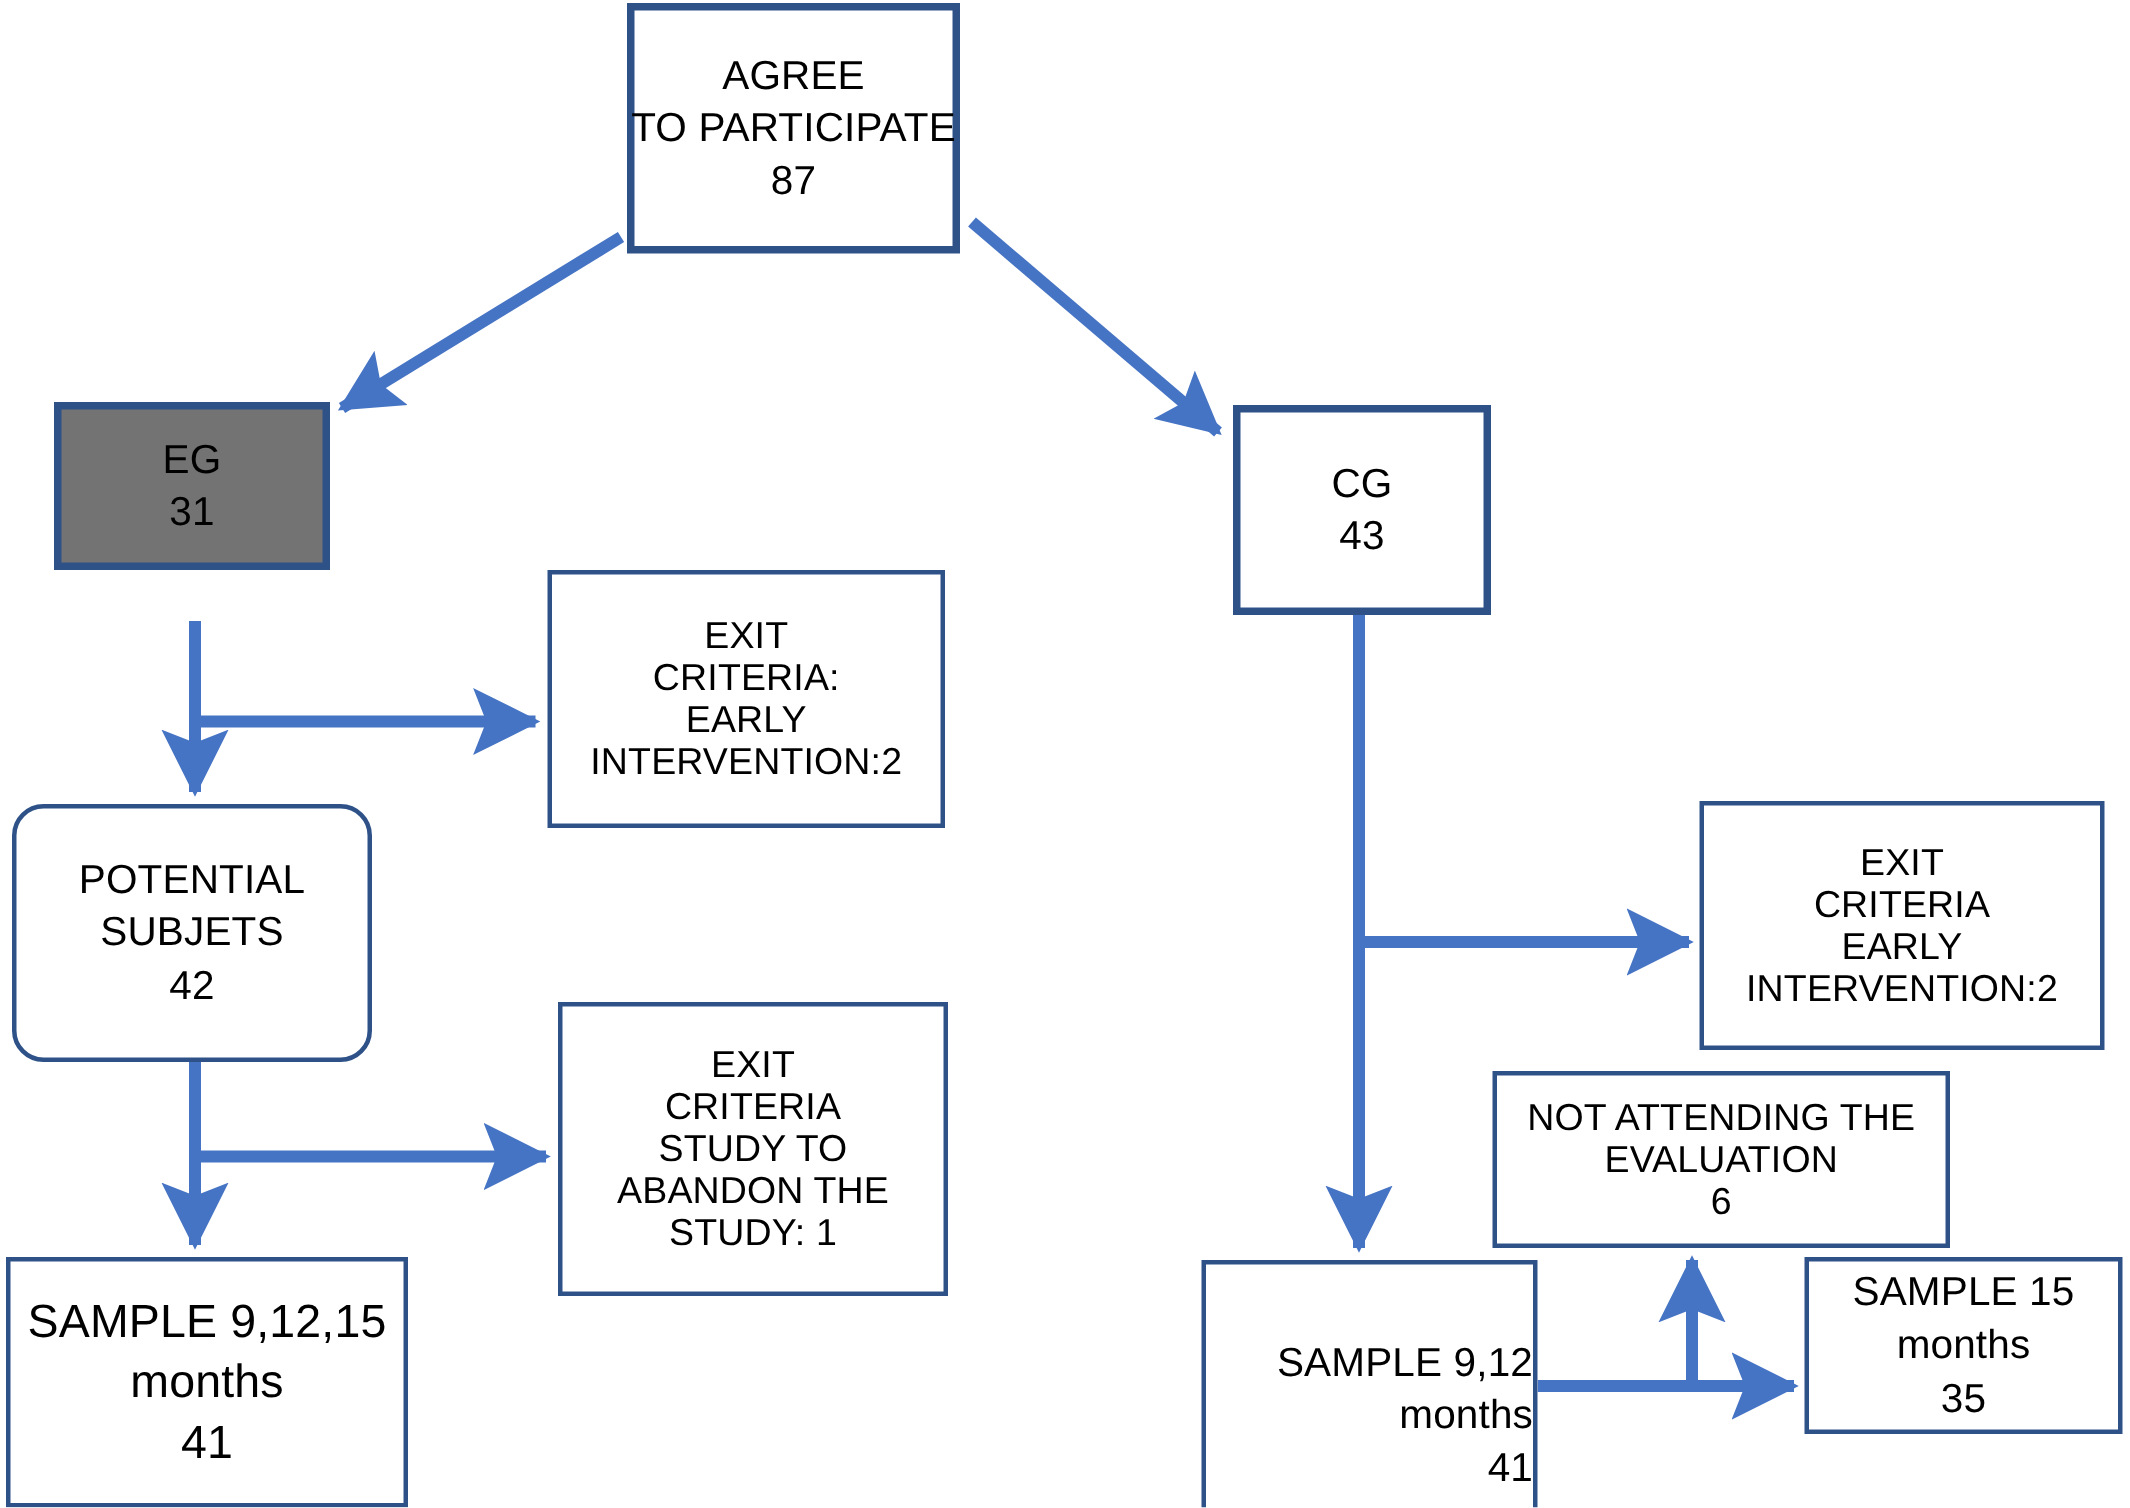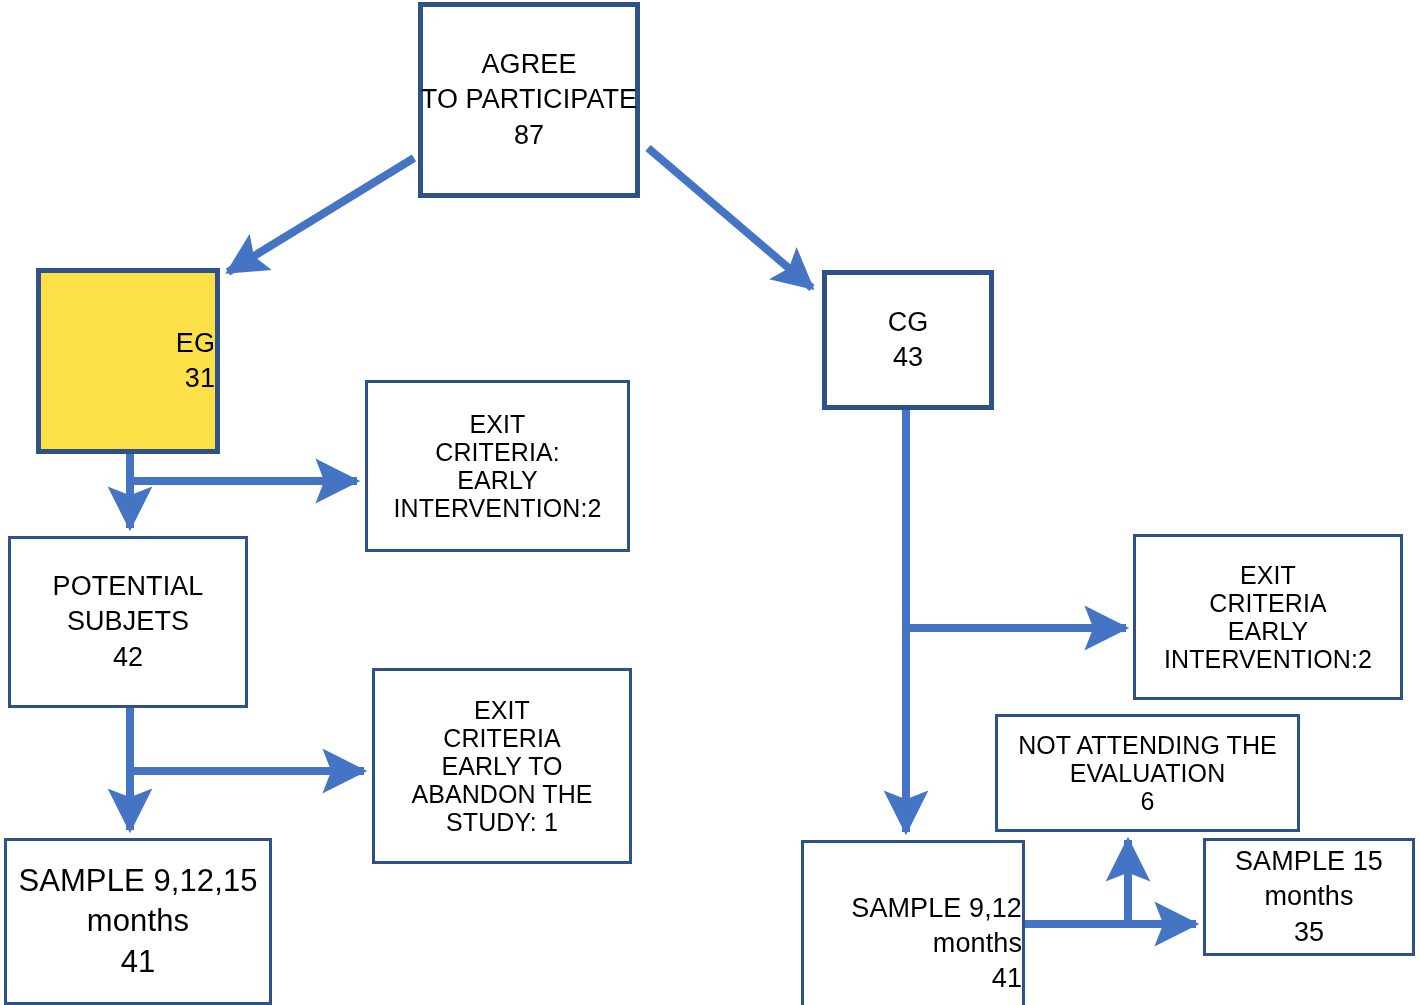--- a/index.html
+++ b/index.html
@@ -97,44 +97,44 @@
 
     <g>
       <line x1="1025" y1="924" x2="1196" y2="924" stroke="#4674c4" stroke-width="8" marker-end="url(#arrow-right)"></line>
     </g>
 
     <g>
       <line x1="1128" y1="924" x2="1128" y2="840" stroke="#4674c4" stroke-width="8" marker-end="url(#arrow-right)"></line>
     </g>
   </svg>
 
-<div class="node thick" style="left: 418px; top: 2px; width: 222px; height: 196px; font-size: 27px; border-color: rgb(46, 82, 136); background: rgb(255, 255, 255); color: rgb(0, 0, 0);">
+<div class="node thick" style="left: 418px; top: 2px; width: 222px; height: 167px; font-size: 27px; border-color: rgb(46, 82, 136); background: rgb(255, 255, 255); color: rgb(0, 0, 0);">
       <span class="line">AGREE</span>
       <span class="line">TO PARTICIPATE</span>
       <span class="line">87</span>
     </div>
-    <div class="node thick" style="left: 36px; top: 268px; width: 184px; height: 186px; font-size: 27px; border-color: rgb(46, 82, 136); background: #fde047; color: rgb(0, 0, 0); align-items: flex-end;">
+    <div class="node thick" style="left: 36px; top: 268px; width: 184px; height: 112px; font-size: 27px; border-color: rgb(46, 82, 136); background: #737373; color: rgb(0, 0, 0);">
       <span class="line">EG</span>
       <span class="line">31</span>
     </div>
     <div class="node tight" style="left: 365px; top: 380px; width: 265px; height: 172px; font-size: 25px; border-color: rgb(46, 82, 136); background: rgb(255, 255, 255); color: rgb(0, 0, 0);">
       <span class="line">EXIT</span>
       <span class="line">CRITERIA:</span>
       <span class="line">EARLY</span>
       <span class="line">INTERVENTION:2</span>
     </div>
-    <div class="node" style="left: 8px; top: 536px; width: 240px; height: 172px; font-size: 27px; border-color: rgb(46, 82, 136); background: rgb(255, 255, 255); color: rgb(0, 0, 0);">
+    <div class="node" style="left: 8px; top: 536px; width: 240px; height: 172px; font-size: 27px; border-color: rgb(46, 82, 136); background: rgb(255, 255, 255); color: rgb(0, 0, 0); border-radius: 21px;">
       <span class="line">POTENTIAL</span>
       <span class="line">SUBJETS</span>
       <span class="line">42</span>
     </div>
     <div class="node tight" style="left: 372px; top: 668px; width: 260px; height: 196px; font-size: 25px; border-color: rgb(46, 82, 136); background: rgb(255, 255, 255); color: rgb(0, 0, 0);">
       <span class="line">EXIT</span>
       <span class="line">CRITERIA</span>
-      <span class="line">EARLY TO</span>
+      <span class="line">STUDY TO</span>
       <span class="line">ABANDON THE</span>
       <span class="line">STUDY: 1</span>
     </div>
     <div class="node" style="left: 4px; top: 838px; width: 268px; height: 167px; font-size: 31px; border-color: rgb(46, 82, 136); background: rgb(255, 255, 255); color: rgb(0, 0, 0);">
       <span class="line">SAMPLE 9,12,15</span>
       <span class="line">months</span>
       <span class="line">41</span>
     </div>
     <div class="node thick" style="left: 822px; top: 270px; width: 172px; height: 140px; font-size: 27px; border-color: rgb(46, 82, 136); background: rgb(255, 255, 255); color: rgb(0, 0, 0);">
       <span class="line">CG</span>

